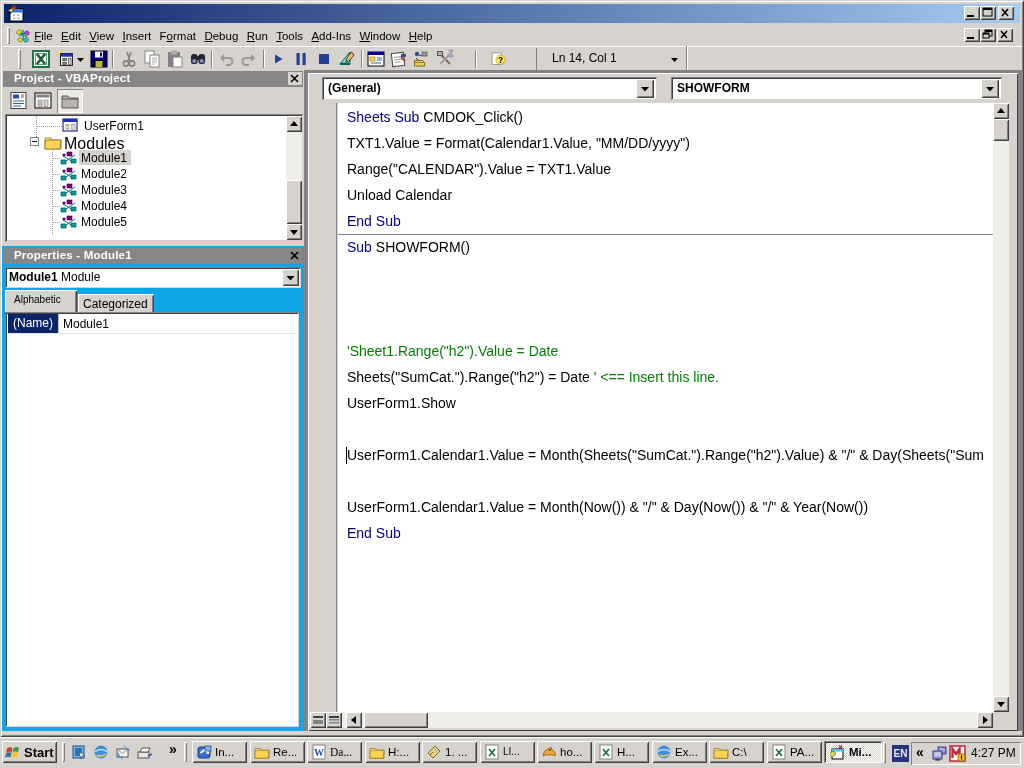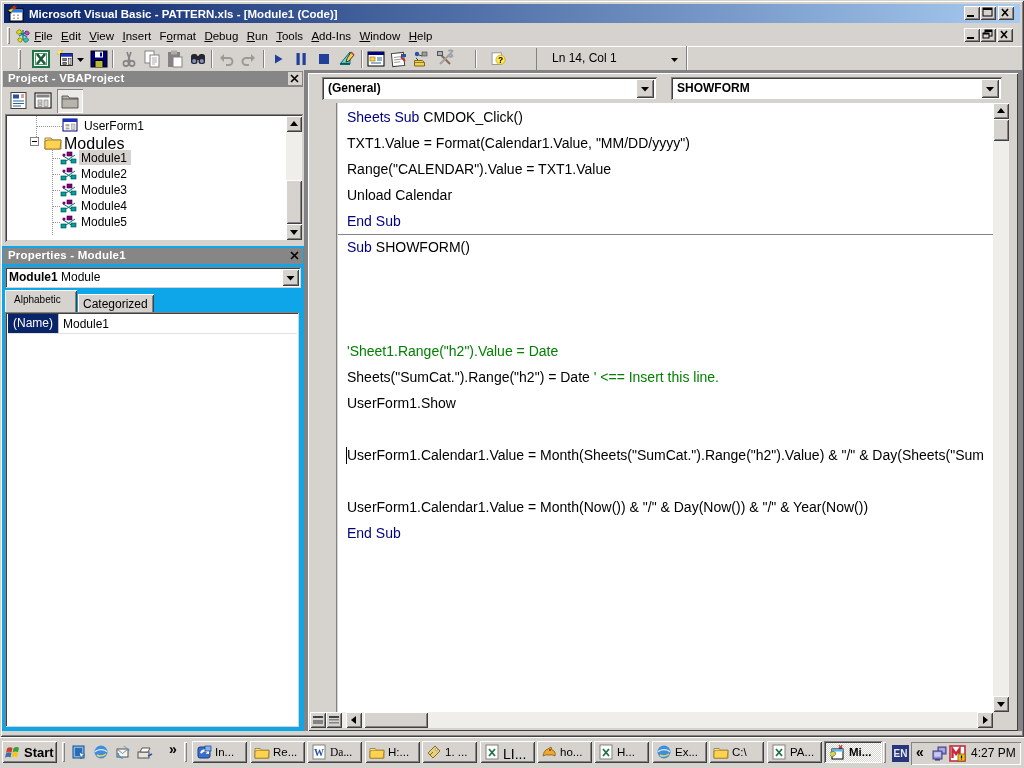--- a/index.html
+++ b/index.html
@@ -20,21 +20,21 @@
 #menubar { left:2px; top:25px; width:1020px; height:21px; background:#d6d3ce; display:flex; align-items:center; }
 #menubar .item { font-size:11.5px; color:#000; padding:0 4.2px; }
 .u { text-decoration:underline; }
 
 
 #toolbar { left:2px; top:46px; width:1020px; height:27px; background:#d6d3ce; }
 .tbico { position:absolute; top:3px; width:20px; height:20px; }
 .tbsep { position:absolute; top:4px; height:18px; width:2px; box-shadow: inset 1px 0 0 #848284, inset -1px 0 0 #ffffff; }
 
 
-.paneltitle { background:#868686; color:#fff; font-weight:bold; font-size:11.5px; line-height:15px; padding-left:5px; letter-spacing:0.2px; }
+.paneltitle { background:#868686; color:#fff; font-weight:bold; font-size:11.5px; line-height:15px; padding-left:11px; letter-spacing:0.2px; }
 
 
 .treerow { position:absolute; font-size:13.5px; white-space:pre; }
 
 
 #code { font-size:14px; white-space:pre; color:#000; }
 .kw { color:#00007f; }
 .cm { color:#007f00; }
 
 
@@ -52,21 +52,20 @@
       <rect x="3.5" y="4.5" width="12" height="3" fill="#2a7de0"></rect>
       <rect x="6" y="9.5" width="2" height="1.5" fill="#b0aca4"></rect>
       <rect x="10" y="9.5" width="2" height="1.5" fill="#b0aca4"></rect>
       <rect x="6" y="12.5" width="2" height="1.5" fill="#b0aca4"></rect>
       <rect x="10" y="12.5" width="2" height="1.5" fill="#b0aca4"></rect>
       <ellipse cx="7" cy="2.6" rx="2.6" ry="1.8" fill="#c03020" transform="rotate(-20 7 2.6)"></ellipse>
       <path d="M4 1 l2 1.5 M9.5 0.5 l-1.6 1.8" stroke="#800000" stroke-width="1"></path>
       <path d="M1.5 5.5 q2 -2.5 5 -1.5 l-2 3 q-2.5 0.5 -3 -1.5 Z" fill="#e8e060" stroke="#6a6a00" stroke-width="0.7"></path>
       <path d="M1 6.5 l3.5 1.5" stroke="#000" stroke-width="1"></path>
     </svg>
-  <span class="title">Microsoft Visual Basic - PATTERN.xls - [Module1 (Code)]</span>
 </div>
 <div class="capbtn" style="left:964px;">
     <svg width="16" height="14">
       <rect x="3" y="9" width="7" height="2" fill="#000"></rect>
     </svg>
   </div>
 <div class="capbtn" style="left:980px;">
     <svg width="16" height="14">
       <rect x="3" y="2" width="9" height="8" fill="none" stroke="#000" stroke-width="1"></rect>
       <rect x="3" y="2" width="9" height="2" fill="#000"></rect>
@@ -525,21 +524,21 @@
       <path d="M2 9 L9 2 L14 7 L7 14 Z" fill="#e8d080" stroke="#8a6d1d"></path>
       <circle cx="10.5" cy="5.5" r="1.2" fill="#fff" stroke="#555" stroke-width="0.5"></circle>
       <path d="M4 11 l3 -3" stroke="#8a6d1d"></path>
     </svg>
   <div class="abs" style="left:445px;top:9px;font-size:11.5px;">1. ...</div>
   <div class="btn abs" style="left:480px;top:4px;width:55px;height:22px;"></div>
   <svg class="abs" style="left:484px;top:7px" width="16" height="16" viewBox="0 0 16 16">
       <rect x="2" y="1" width="12" height="14" fill="#fff" stroke="#848284"></rect>
       <path d="M5 5 L11 12 M11 5 L5 12" stroke="#217346" stroke-width="1.8"></path>
     </svg>
-  <div class="abs" style="left:503px;top:9px;font-size:14px;">LI...</div>
+  <div class="abs" style="left:503px;top:9px;font-size:10px;">LI...</div>
   <div class="btn abs" style="left:537px;top:4px;width:55px;height:22px;"></div>
   <svg class="abs" style="left:541px;top:7px" width="16" height="16" viewBox="0 0 16 16">
       <path d="M2 12 q1 -6 5 -7 l3 -2 1 3 q4 1 3 6 q-3 -2 -6 -1 q-3 -1 -6 1 Z" fill="#f0a830" stroke="#9a6a1d"></path>
       <circle cx="9" cy="6" r="0.8" fill="#000"></circle>
     </svg>
   <div class="abs" style="left:560px;top:9px;font-size:11.5px;">ho...</div>
   <div class="btn abs" style="left:594px;top:4px;width:55px;height:22px;"></div>
   <svg class="abs" style="left:598px;top:7px" width="16" height="16" viewBox="0 0 16 16">
       <rect x="2" y="1" width="12" height="14" fill="#fff" stroke="#848284"></rect>
       <path d="M5 5 L11 12 M11 5 L5 12" stroke="#217346" stroke-width="1.8"></path>

